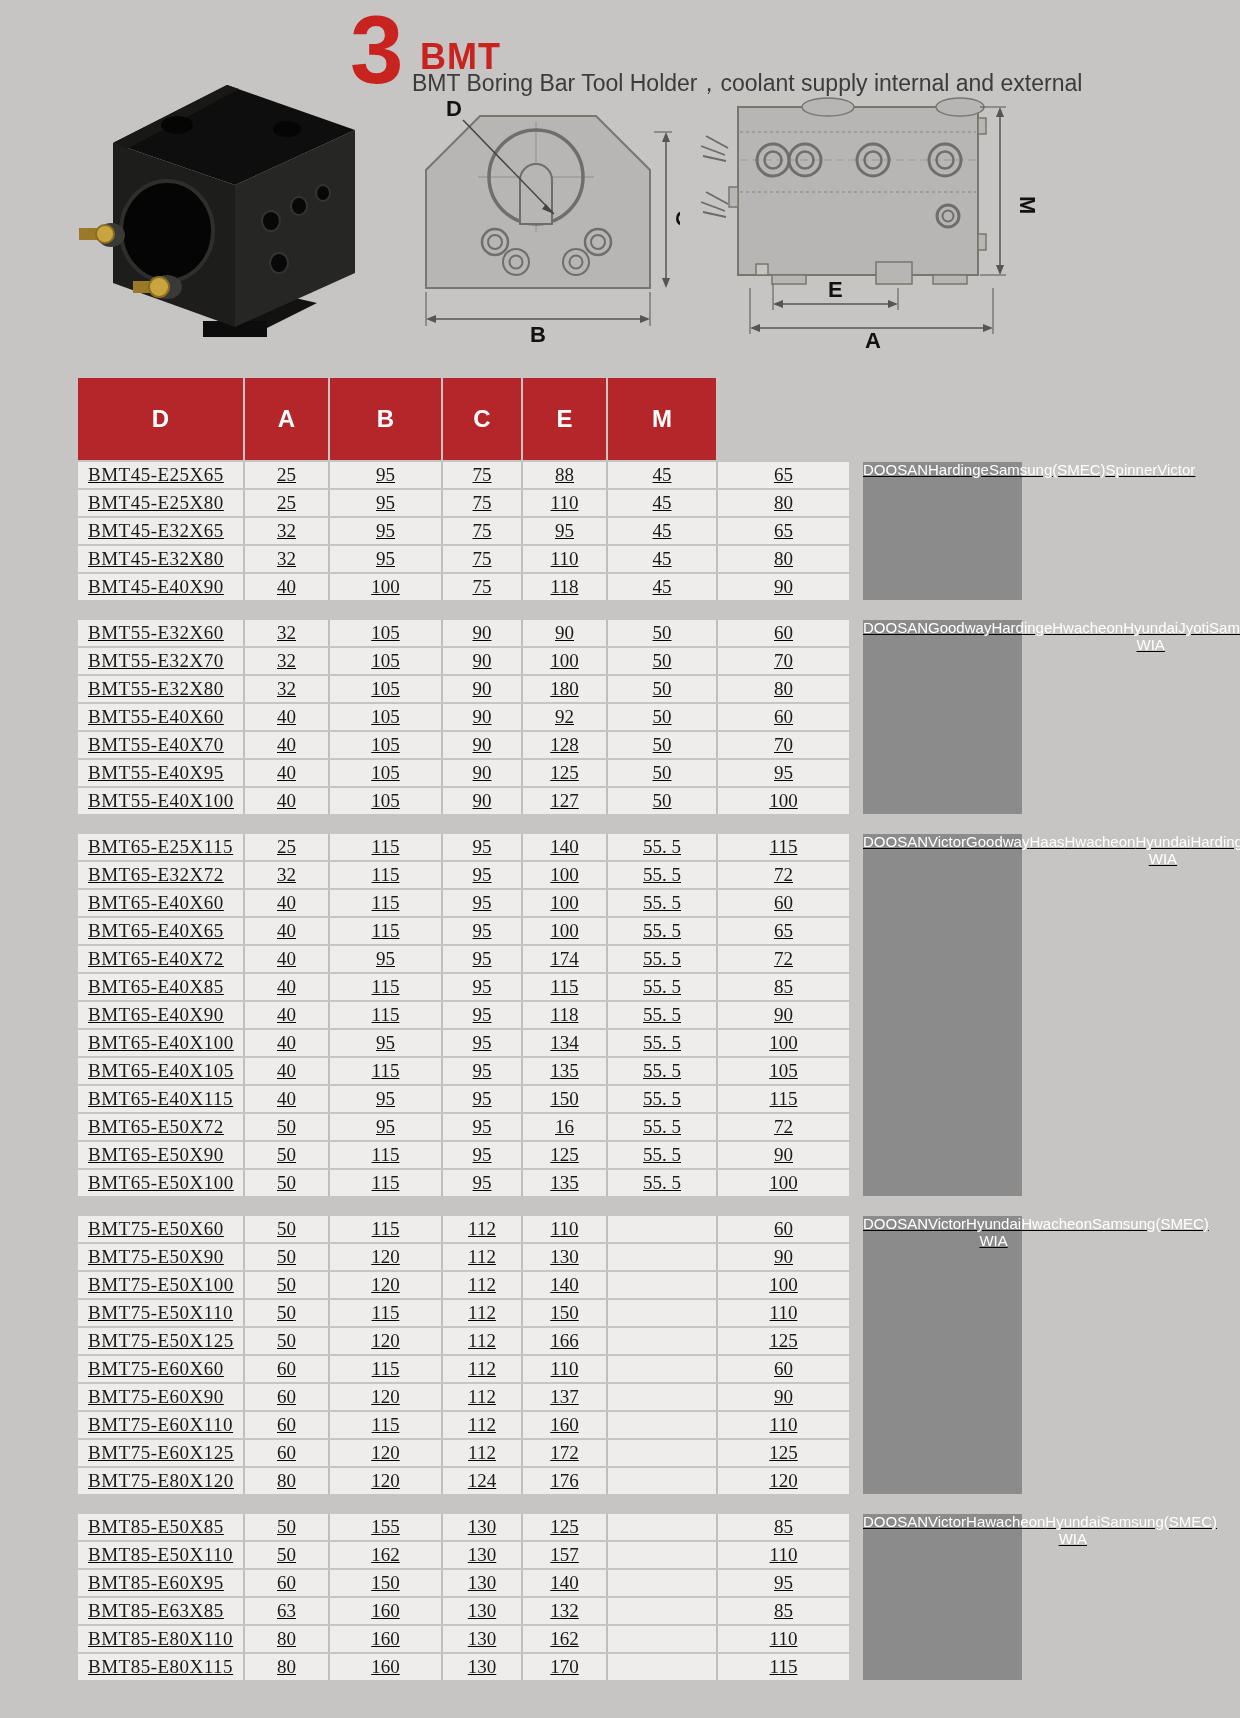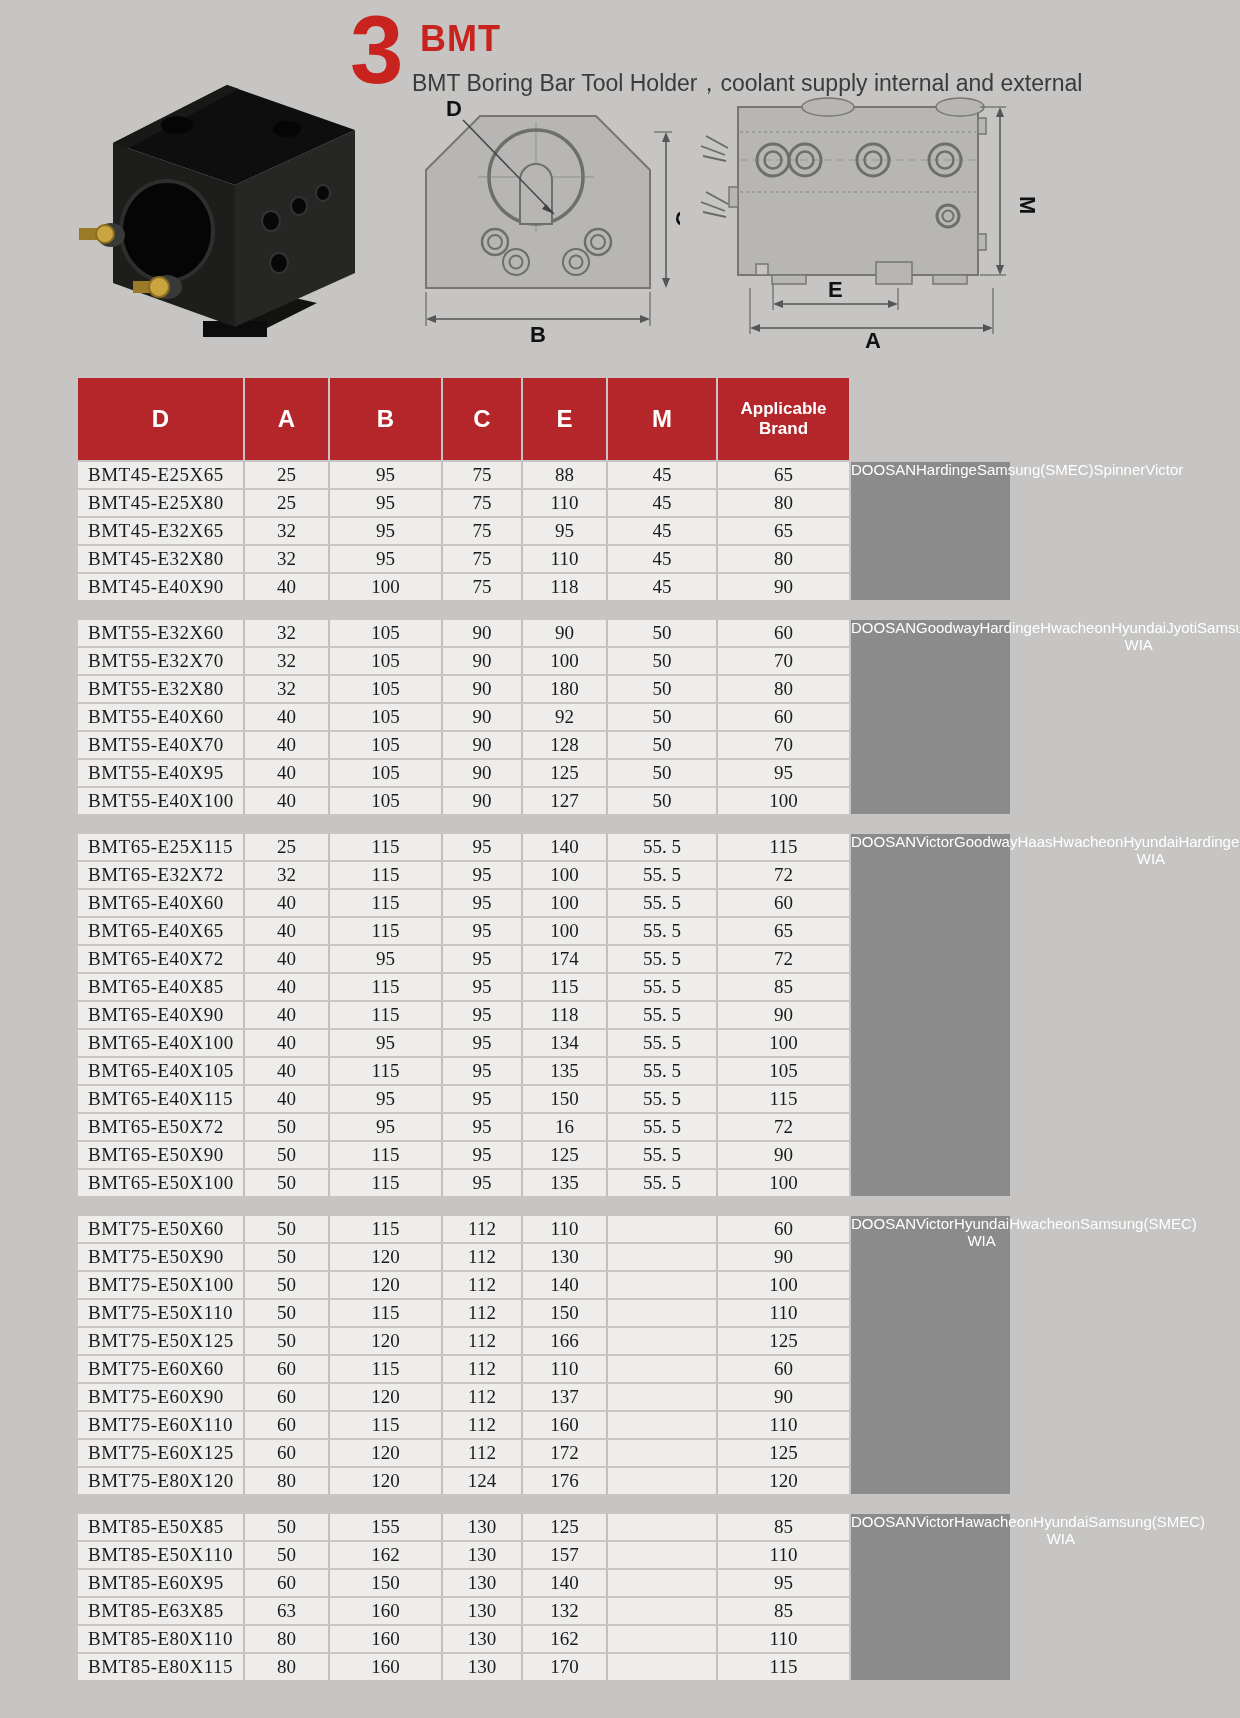--- a/index.html
+++ b/index.html
@@ -9,21 +9,21 @@
     font-family:"Liberation Sans",sans-serif;
     position:relative;overflow:hidden;
   }
   
   .section-number{
     position:absolute;left:350px;top:2px;
     font-size:96px;font-weight:bold;line-height:1;
     color:#c8231e;
   }
   .title{
-    position:absolute;left:420px;top:18px;
+    position:absolute;left:420px;top:36px;
     font-size:36px;font-weight:bold;color:#c8231e;letter-spacing:1px;
   }
   .subtitle{
     position:absolute;left:412px;top:68px;
     font-size:23px;color:#3b3b3b;
   }
   
   .photo-wrap{position:absolute;left:55px;top:35px;width:330px;height:305px;}
   .front-view{position:absolute;left:408px;top:92px;width:272px;height:252px;}
   .side-view{position:absolute;left:688px;top:92px;width:358px;height:258px;}
@@ -35,21 +35,21 @@
     grid-template-columns:165px 83px 111px 78px 83px 108px 131px 159px;
     column-gap:2px;height:82px;margin-bottom:2px;
   }
   .th{
     background:#b4262a;color:#fff;
     display:flex;align-items:center;justify-content:center;
     font-size:24px;font-weight:600;
   }
   .th.model{font-size:21px;}
   .th.brand{font-size:17px;text-align:center;}
-  .tgroup{display:flex;column-gap:2px;margin-bottom:20px;}
+  .tgroup{display:flex;column-gap:14px;margin-bottom:20px;text-decoration:underline;}
   .rows{width:771px;}
   .row{
     display:grid;
     grid-template-columns:165px 83px 111px 78px 83px 108px 131px;
     column-gap:2px;height:26px;margin-bottom:2px;
     background:#c0bfbd;
   }
   .row:last-child{margin-bottom:0;}
   .cell{
     background:#eeedeb;color:#1a1a1a;
@@ -206,21 +206,20 @@
 </div>
 
 <div class="spec-table">
   <div class="thead">
     <div class="th">D</div>
     <div class="th">A</div>
     <div class="th">B</div>
     <div class="th">C</div>
     <div class="th">E</div>
     <div class="th">M</div>
-    <div class="th brand">Applicable Brand</div>
   </div>
   <div>
   <div class="tgroup">
     <div class="rows">
   <div class="row">
     <div class="cell model">BMT45-E25X65</div>
     <div class="cell">25</div>
     <div class="cell">95</div>
     <div class="cell">75</div>
     <div class="cell">88</div>

